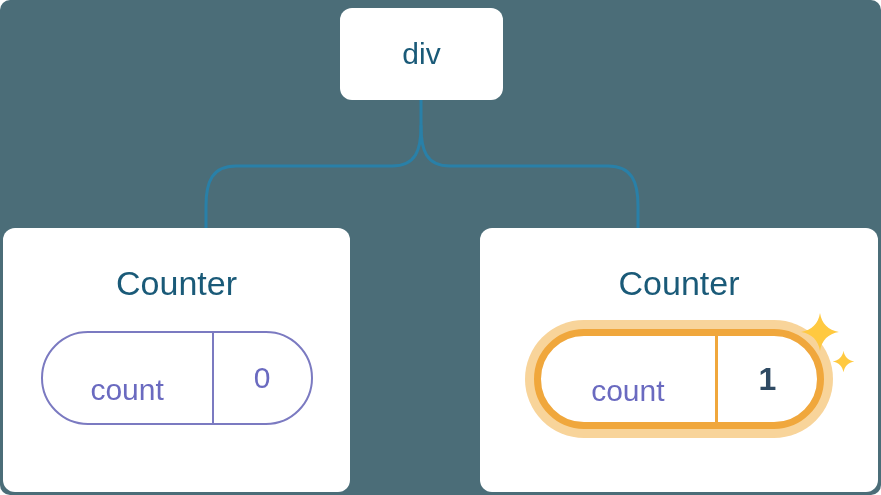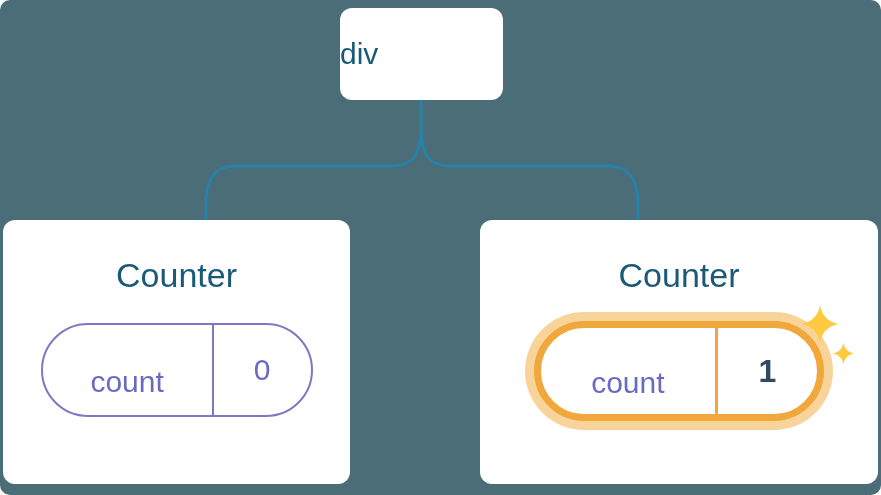--- a/index.html
+++ b/index.html
@@ -18,32 +18,33 @@
   .root-node {
     position: absolute;
     left: 340px;
     top: 8px;
     width: 163px;
     height: 92px;
     background: #ffffff;
     border-radius: 12px;
     display: flex;
     align-items: center;
+    justify-content: center;
     font-size: 30px;
     color: #1a5a78;
   }
   .connector-svg {
     position: absolute;
     left: 0;
     top: 0;
     pointer-events: none;
   }
   .card {
     position: absolute;
-    top: 220px;
+    top: 228px;
     height: 264px;
     background: #ffffff;
     border-radius: 12px;
     display: flex;
     flex-direction: column;
     align-items: center;
   }
   .card-left  { left: 3px;   width: 347px; }
   .card-right { left: 480px; width: 398px; }
   .component-title {

